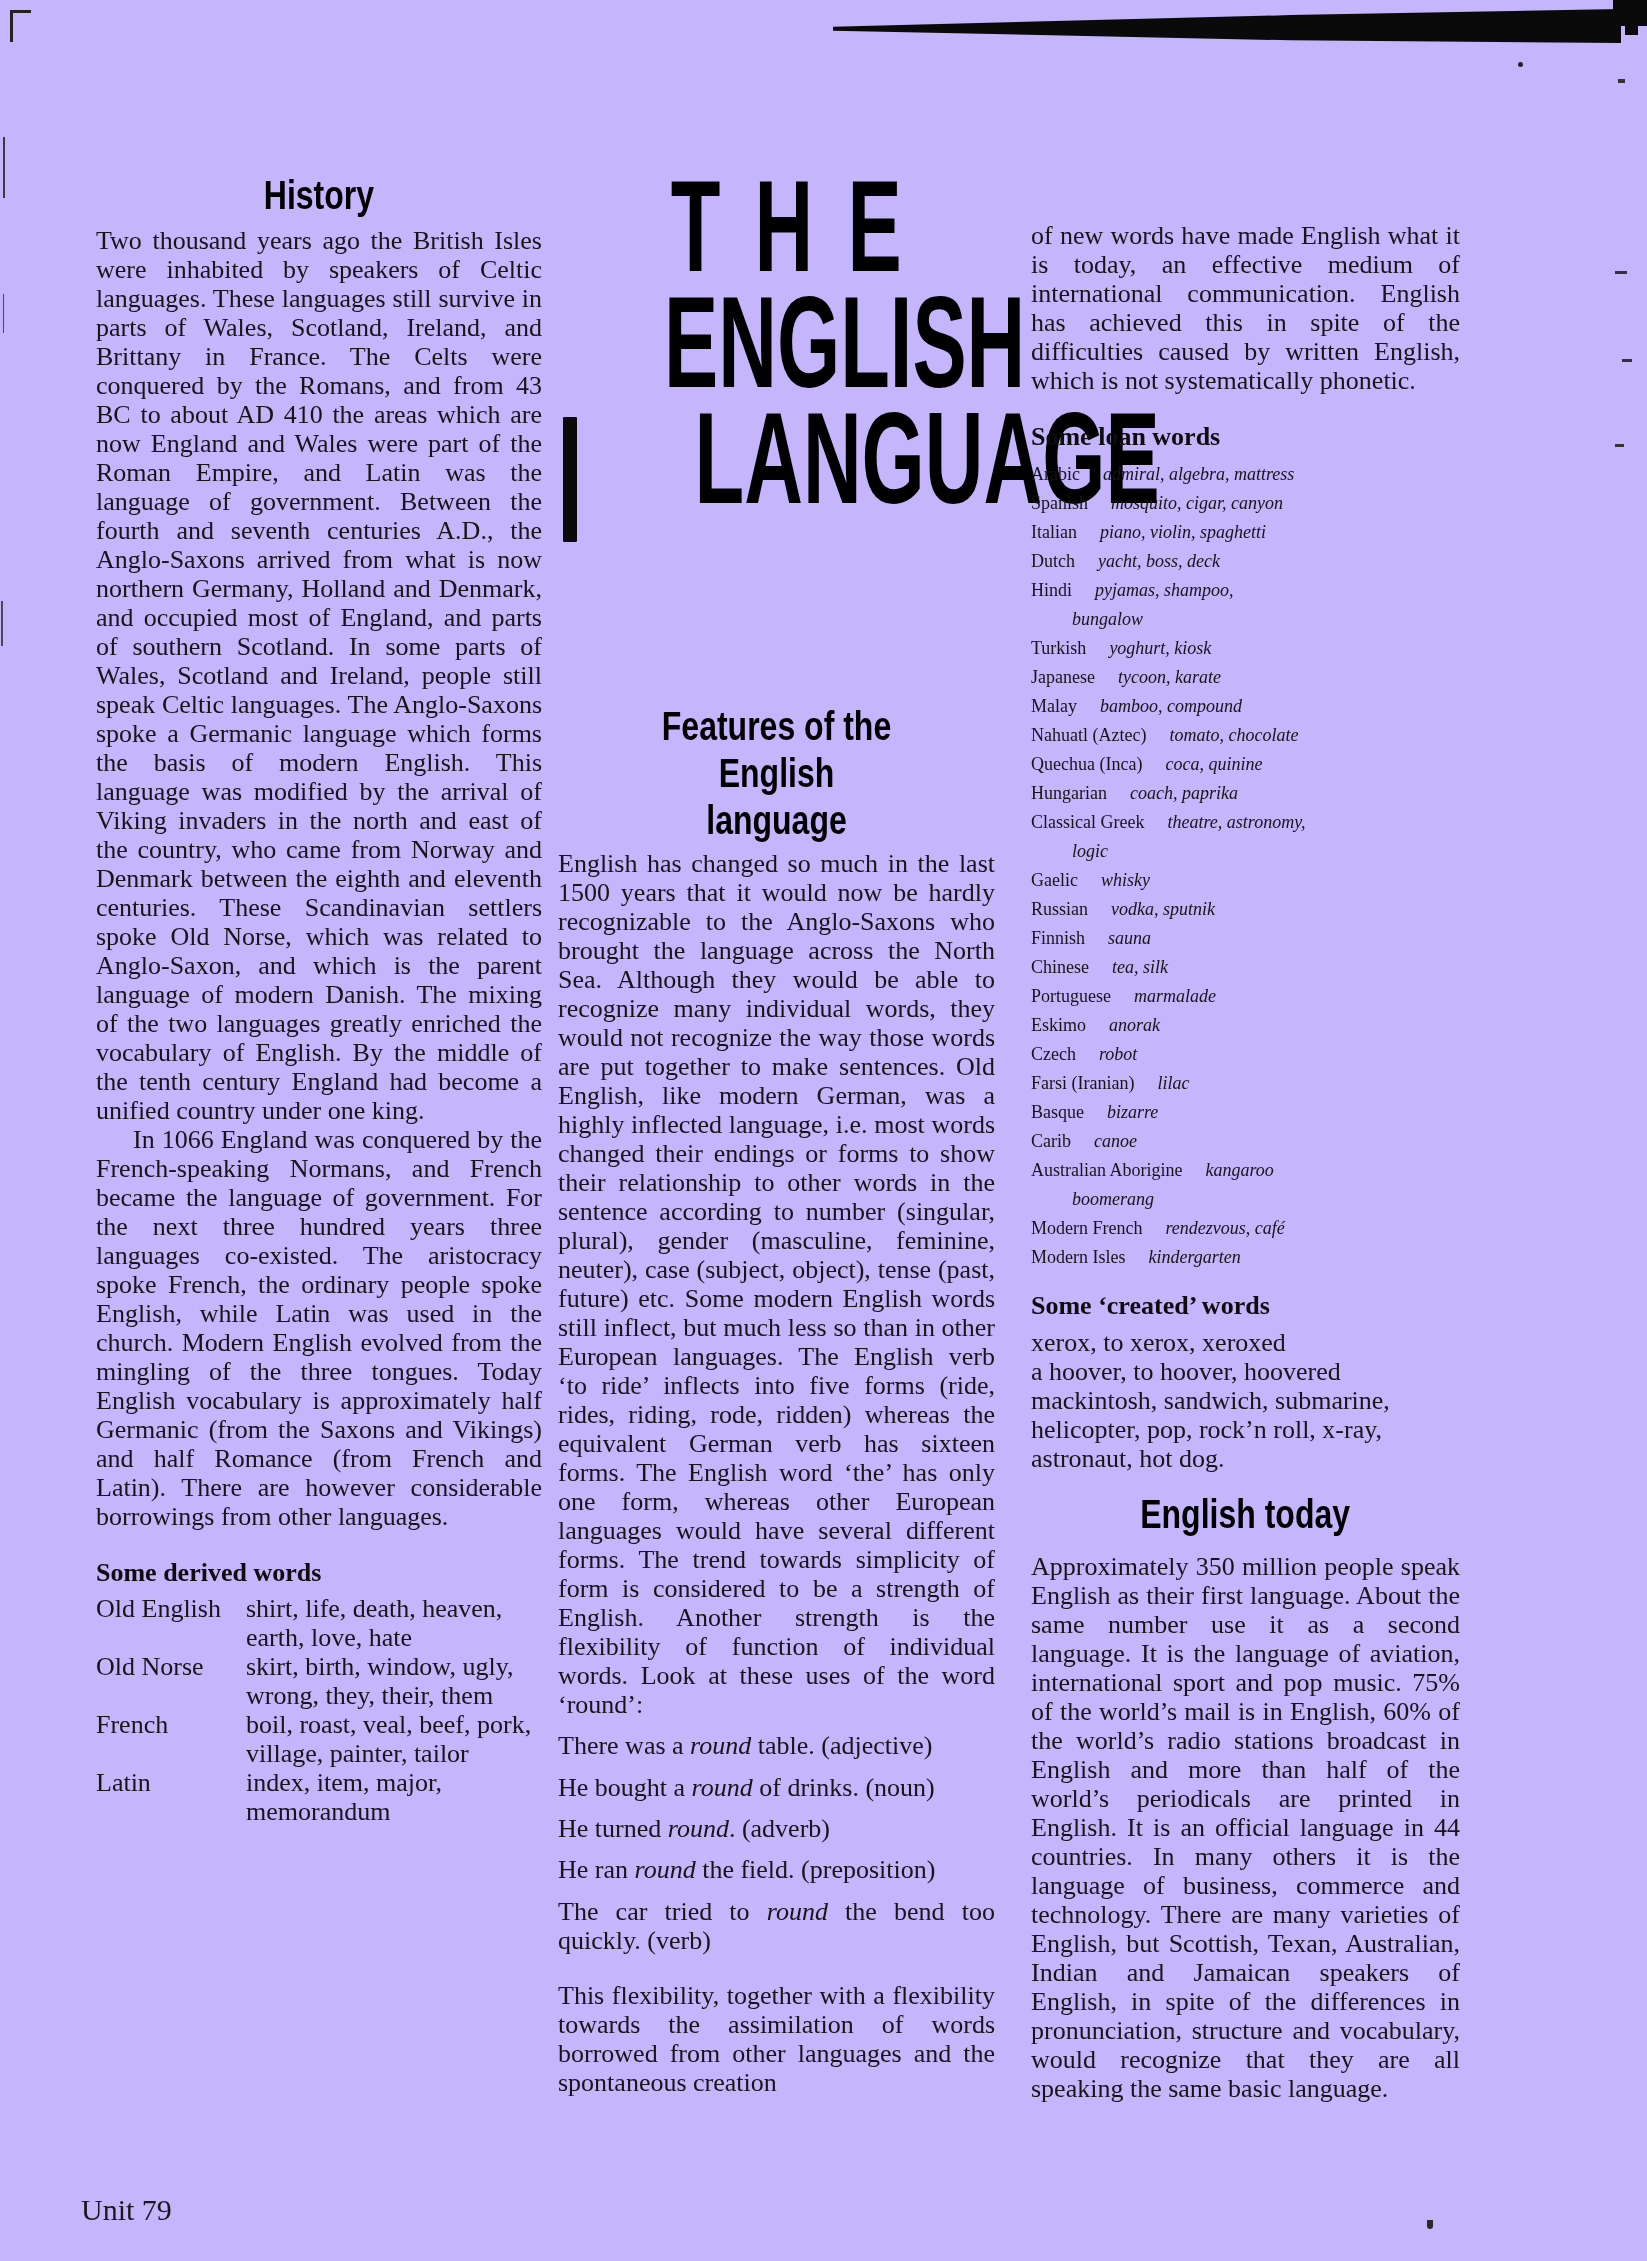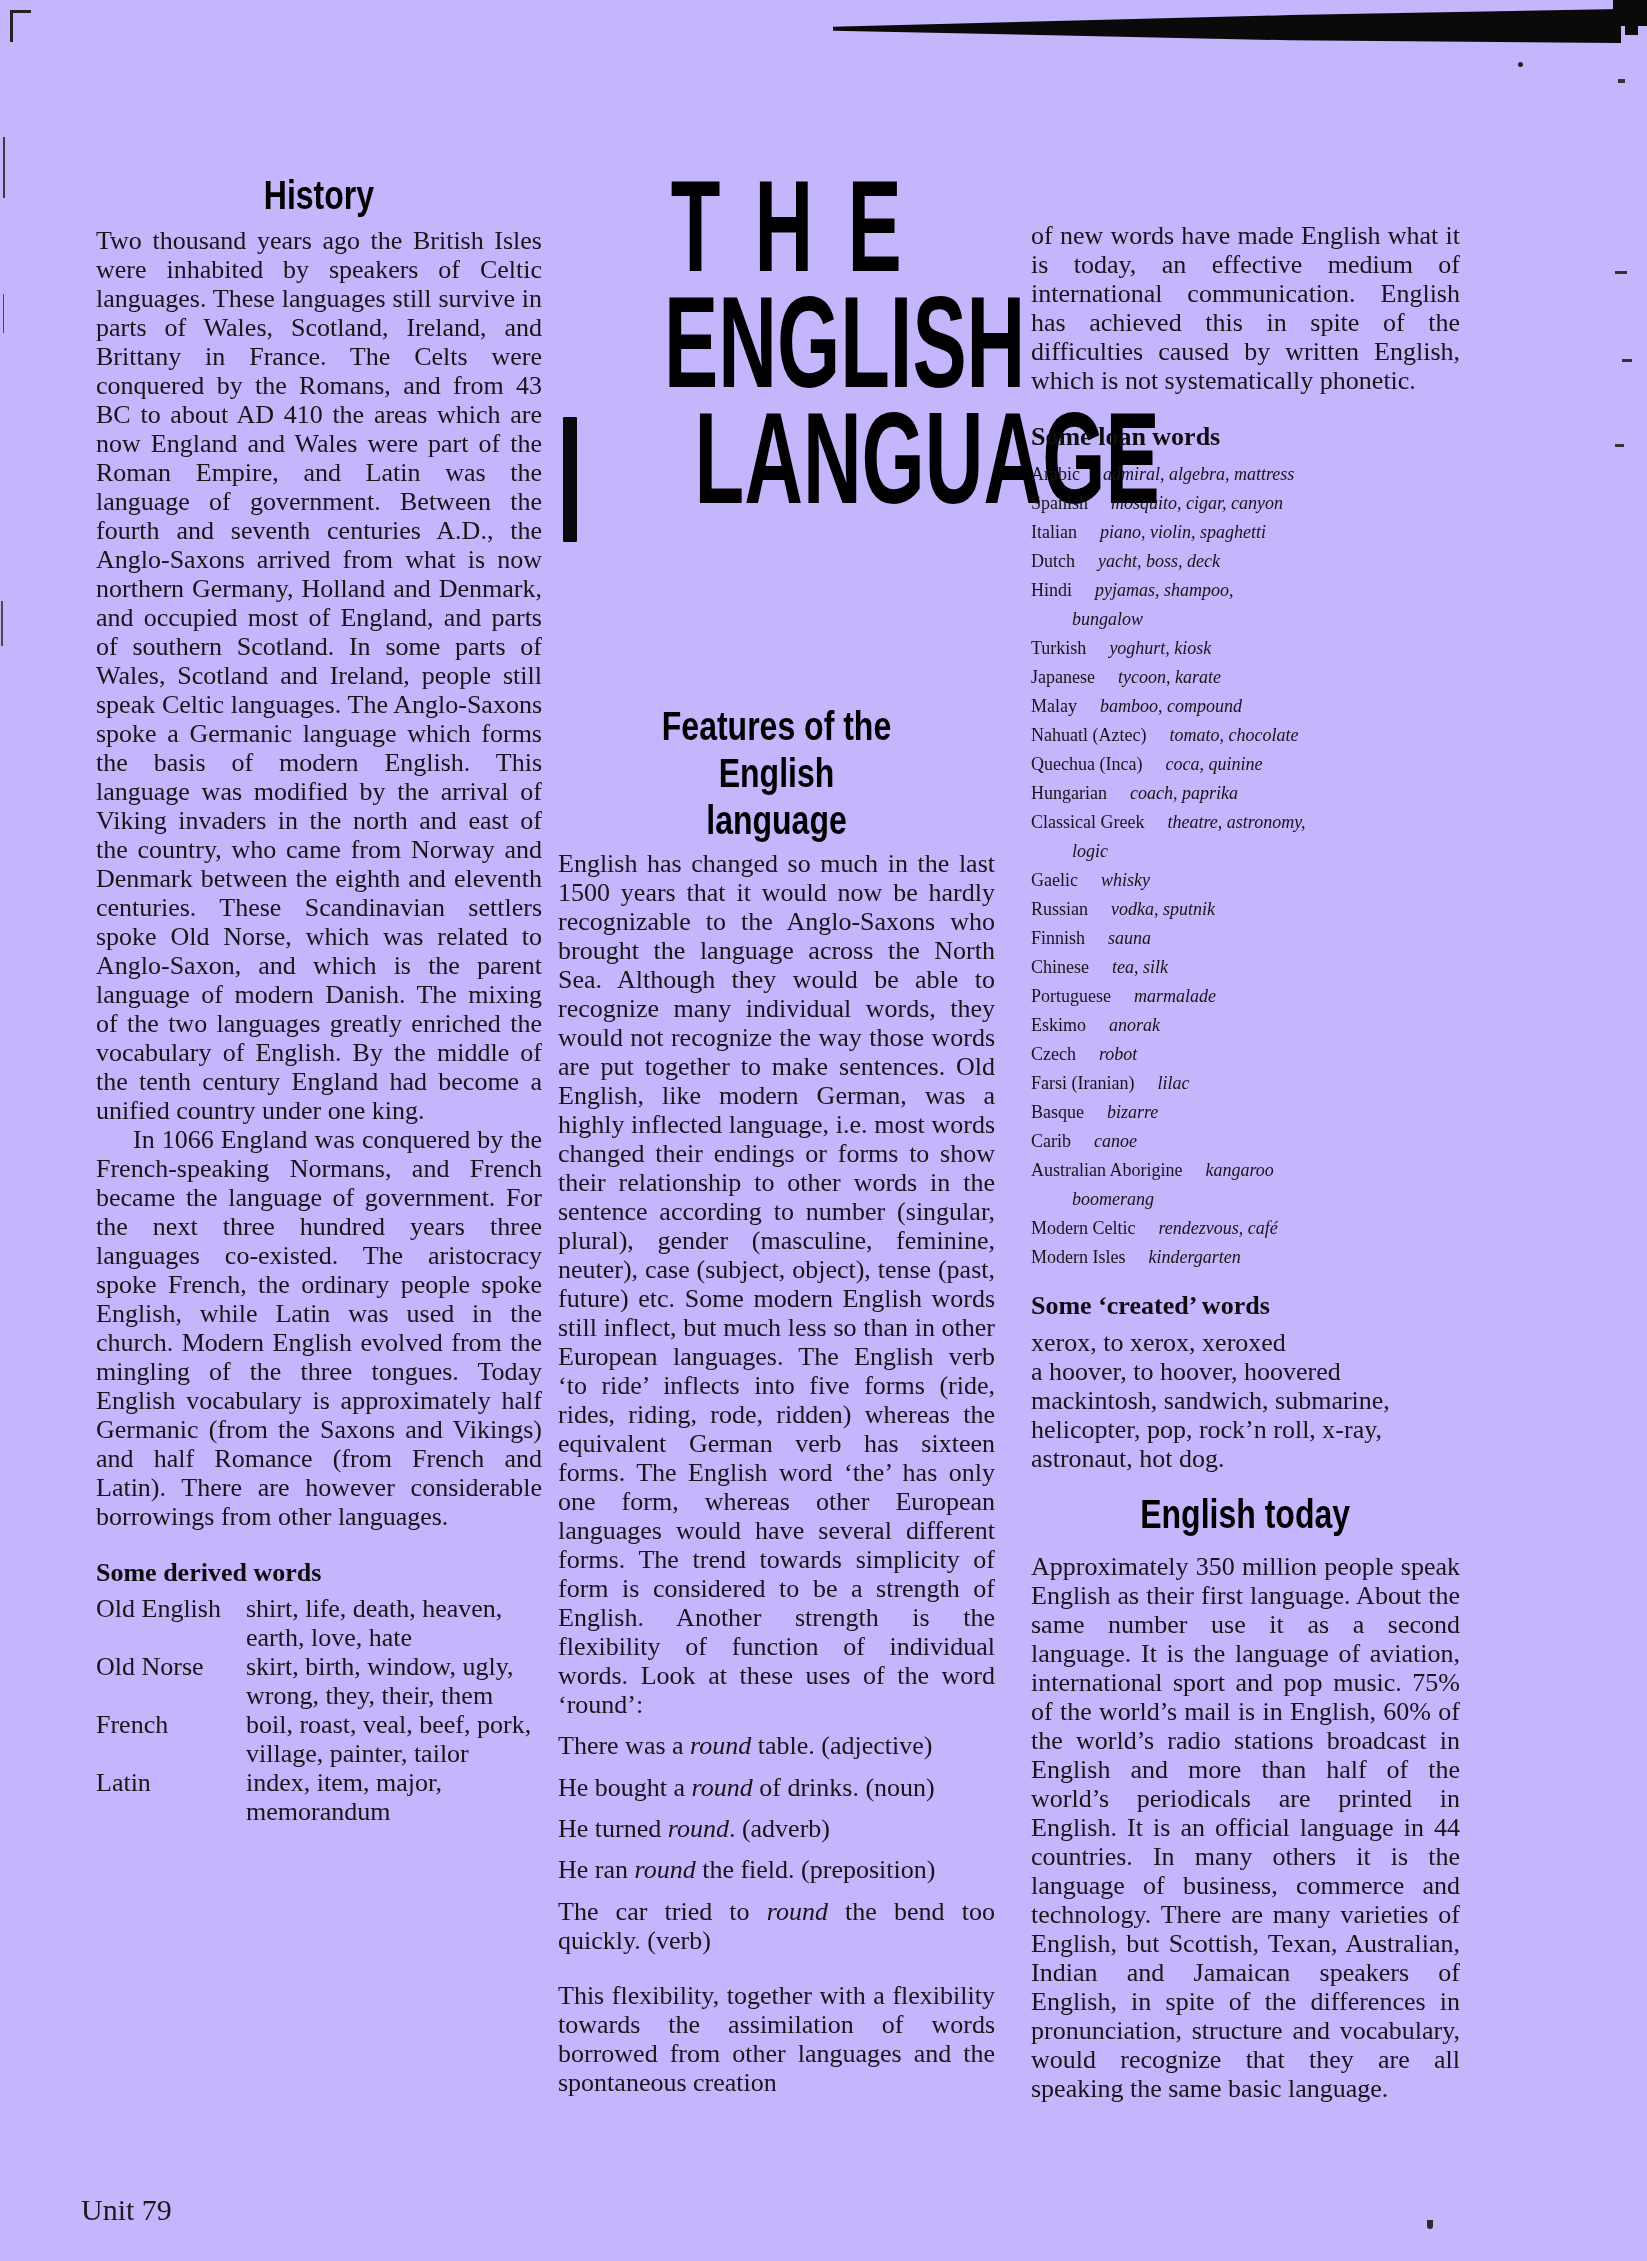--- a/index.html
+++ b/index.html
@@ -163,21 +163,21 @@
         <div class="loan-row"><span class="loan-lang">Finnish</span><span class="loan-words">sauna</span></div>
         <div class="loan-row"><span class="loan-lang">Chinese</span><span class="loan-words">tea, silk</span></div>
         <div class="loan-row"><span class="loan-lang">Portuguese</span><span class="loan-words">marmalade</span></div>
         <div class="loan-row"><span class="loan-lang">Eskimo</span><span class="loan-words">anorak</span></div>
         <div class="loan-row"><span class="loan-lang">Czech</span><span class="loan-words">robot</span></div>
         <div class="loan-row"><span class="loan-lang">Farsi (Iranian)</span><span class="loan-words">lilac</span></div>
         <div class="loan-row"><span class="loan-lang">Basque</span><span class="loan-words">bizarre</span></div>
         <div class="loan-row"><span class="loan-lang">Carib</span><span class="loan-words">canoe</span></div>
         <div class="loan-row"><span class="loan-lang">Australian Aborigine</span><span class="loan-words">kangaroo
 boomerang</span></div>
-        <div class="loan-row"><span class="loan-lang">Modern Celtic</span><span class="loan-words">rendezvous, café</span></div>
+        <div class="loan-row"><span class="loan-lang">Modern French</span><span class="loan-words">rendezvous, café</span></div>
         <div class="loan-row"><span class="loan-lang">Modern Isles</span><span class="loan-words">kindergarten</span></div>
       </div>
     <h3 class="sub" id="created-heading">Some ‘created’ words</h3>
     <div id="created-lines">
         <div class="created-line">xerox, to xerox, xeroxed</div>
         <div class="created-line">a hoover, to hoover, hoovered</div>
         <div class="created-line">mackintosh, sandwich, submarine,</div>
         <div class="created-line">helicopter, pop, rock’n roll, x-ray,</div>
         <div class="created-line">astronaut, hot dog.</div>
       </div>

